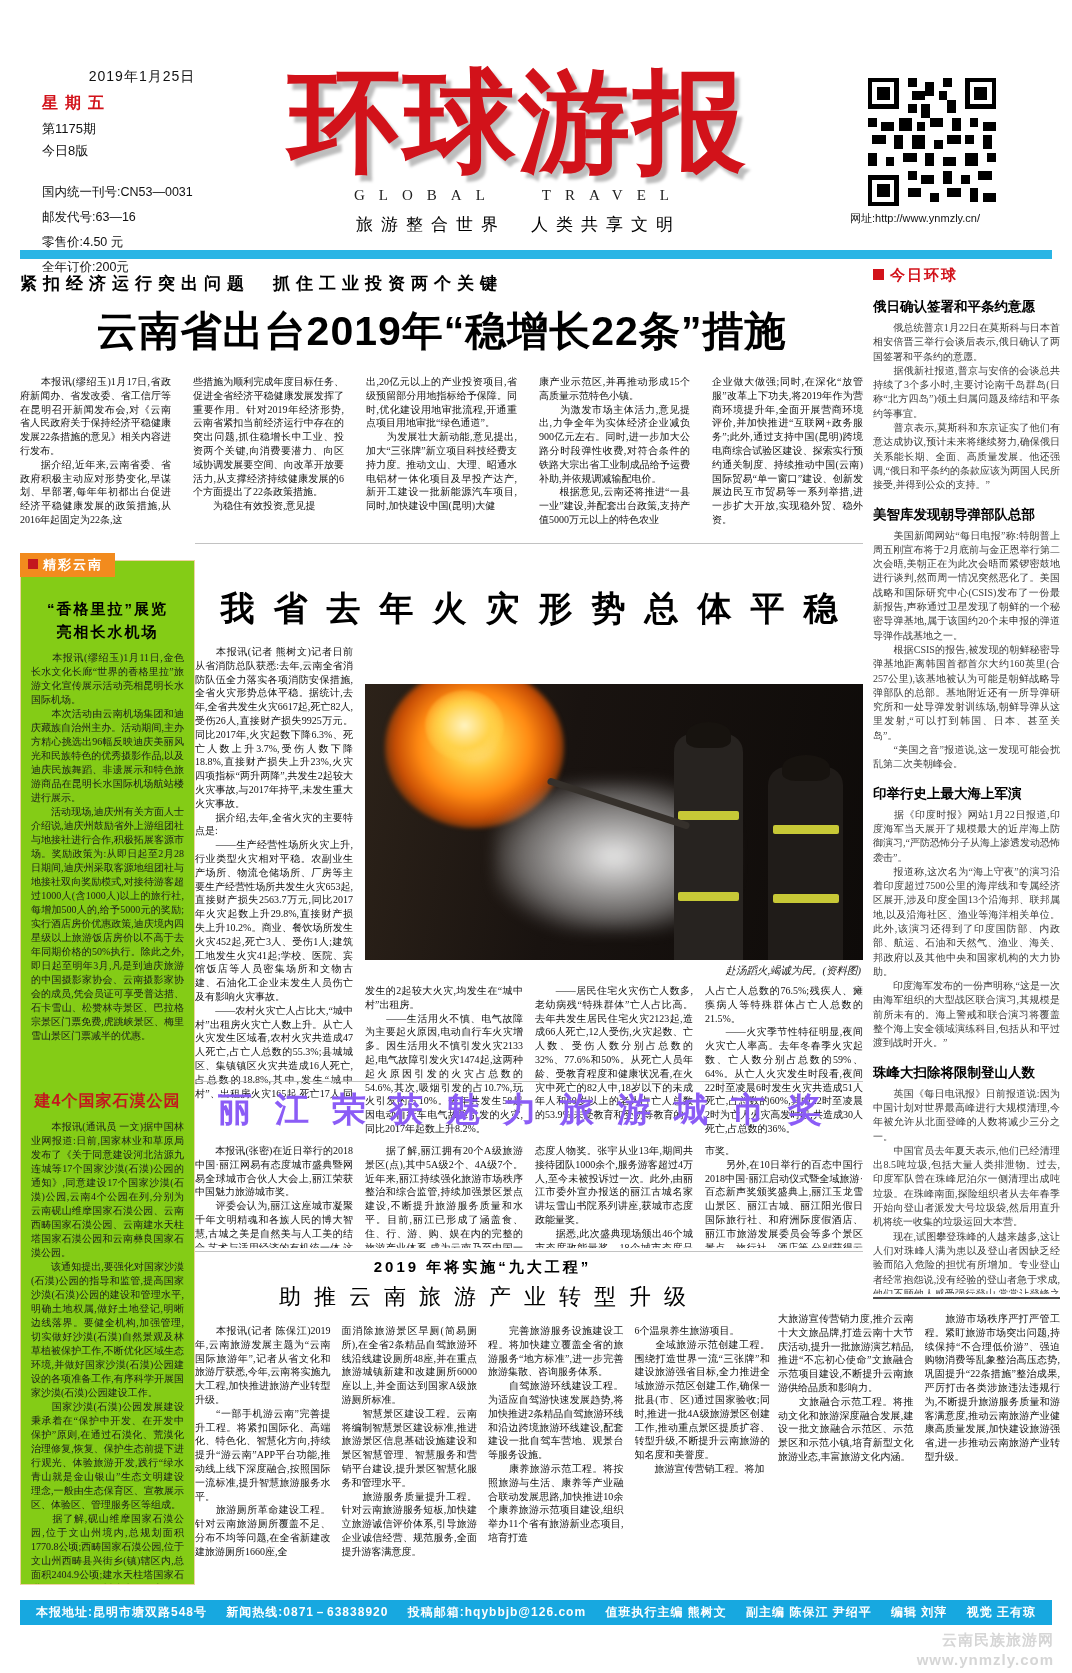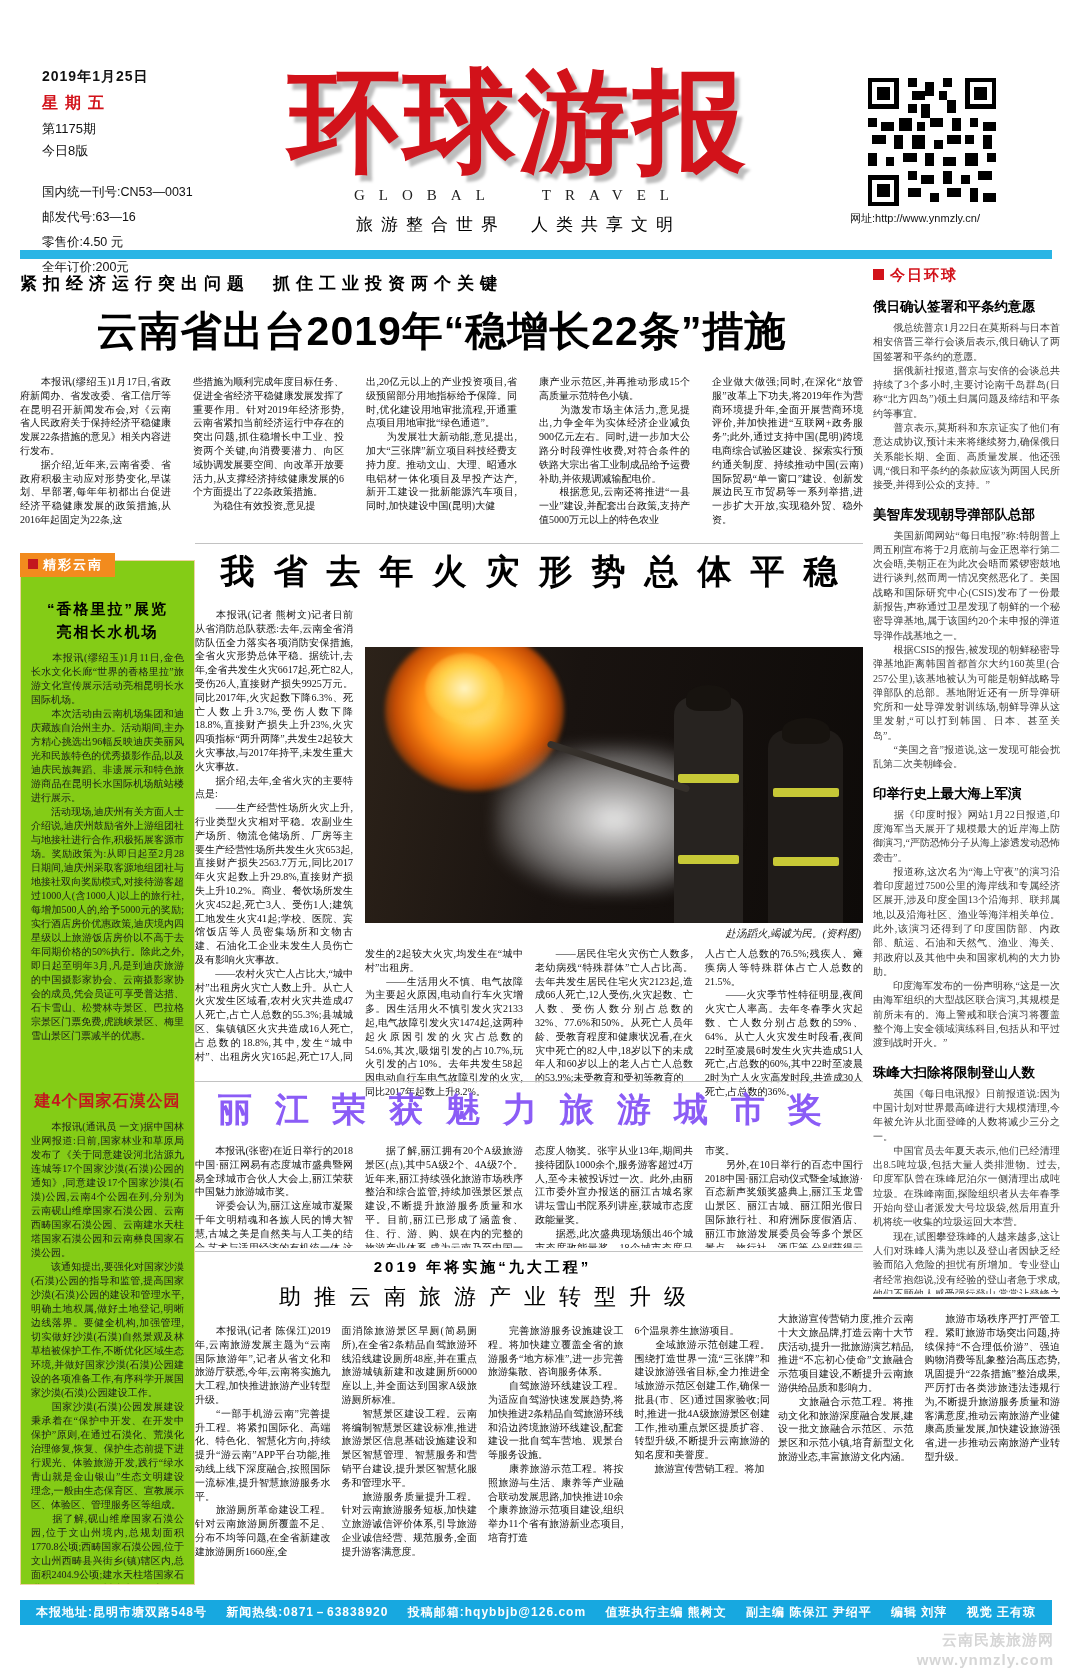--- a/index.html
+++ b/index.html
@@ -1,21 +1,21 @@
 <!DOCTYPE html>
 <html><head>
 <meta charset="utf-8">
 <style>
   html,body{margin:0;padding:0;background:#e8e8e8;}
   .page{position:relative;width:1072px;height:1673px;background:#fff;margin:0 auto;
         font-family:"Liberation Serif",serif;color:#111;overflow:hidden;}
 
   
   .mast-info{position:absolute;left:42px;top:68px;width:200px;font-family:"Liberation Sans",sans-serif;}
-  .mi-date{font-size:14px;font-weight:bold;letter-spacing:1px;}
+  .mi-date{font-size:14px;font-weight:normal;letter-spacing:1px;text-align:center;}
   .mi-week{color:#d2121a;font-size:16px;font-weight:bold;letter-spacing:7px;margin:7px 0 6px;}
   .mi-line{font-size:13px;margin:4px 0;}
   .mi-pub{margin-top:24px;}
   .mi-pub .mi-line{font-size:12.5px;margin:8px 0;}
   .mast-title{position:absolute;left:246px;top:62px;width:545px;text-align:center;}
   .mt-cn{font-size:112px;line-height:1.08;font-weight:bold;color:#d2121a;letter-spacing:3px;
          text-shadow:5px 6px 3px #bdbdbd;white-space:nowrap;}
   .mt-en{font-size:15px;letter-spacing:14px;word-spacing:26px;color:#222;margin-top:4px;}
   .mt-slogan{font-size:17px;letter-spacing:8px;margin-top:9px;color:#000;}
   .qr-block{position:absolute;left:850px;top:78px;width:180px;}
@@ -58,21 +58,21 @@
 
   
   .rule{position:absolute;border-top:1px solid #c2c2c2;}
   .rule.r1{left:195px;top:543px;width:668px;}
   .rule.r2{left:195px;top:1081px;width:668px;}
   .rule.r3{left:195px;top:1251px;width:668px;}
 
   
   .fire{position:absolute;left:195px;top:549px;width:668px;}
   .fire-headline{text-align:center;font-family:"Liberation Sans",sans-serif;font-weight:bold;
-                 font-size:34px;letter-spacing:19px;padding-left:19px;color:#000;white-space:nowrap;}
+                 font-size:34px;letter-spacing:19px;padding-left:19px;color:#000;white-space:nowrap;margin-top:37px;}
   .fire-grid{display:flex;gap:12px;margin-top:13px;}
   .fire-col1{width:158px;flex:none;height:454px;font-size:10px;line-height:1.38;text-align:justify;
              white-space:pre-line;overflow:hidden;}
   .fire-right{flex:1;min-width:0;margin-top:39px;}
   .fire-photo{height:276px;position:relative;overflow:hidden;background:
       linear-gradient(100deg,#2c2219 0%,#191310 40%,#0e0b09 100%);}
   .ph-flame{position:absolute;left:4%;top:-6%;width:36%;height:58%;border-radius:50%;
       background:radial-gradient(ellipse at 50% 48%,#ffeaa4 0%,#ffc93c 20%,#ff8a12 44%,#c94f05 62%,rgba(96,44,8,.4) 78%,rgba(0,0,0,0) 86%);
       filter:blur(2px);}
   .ph-flame2{position:absolute;left:12%;top:2%;width:16%;height:26%;border-radius:50%;

